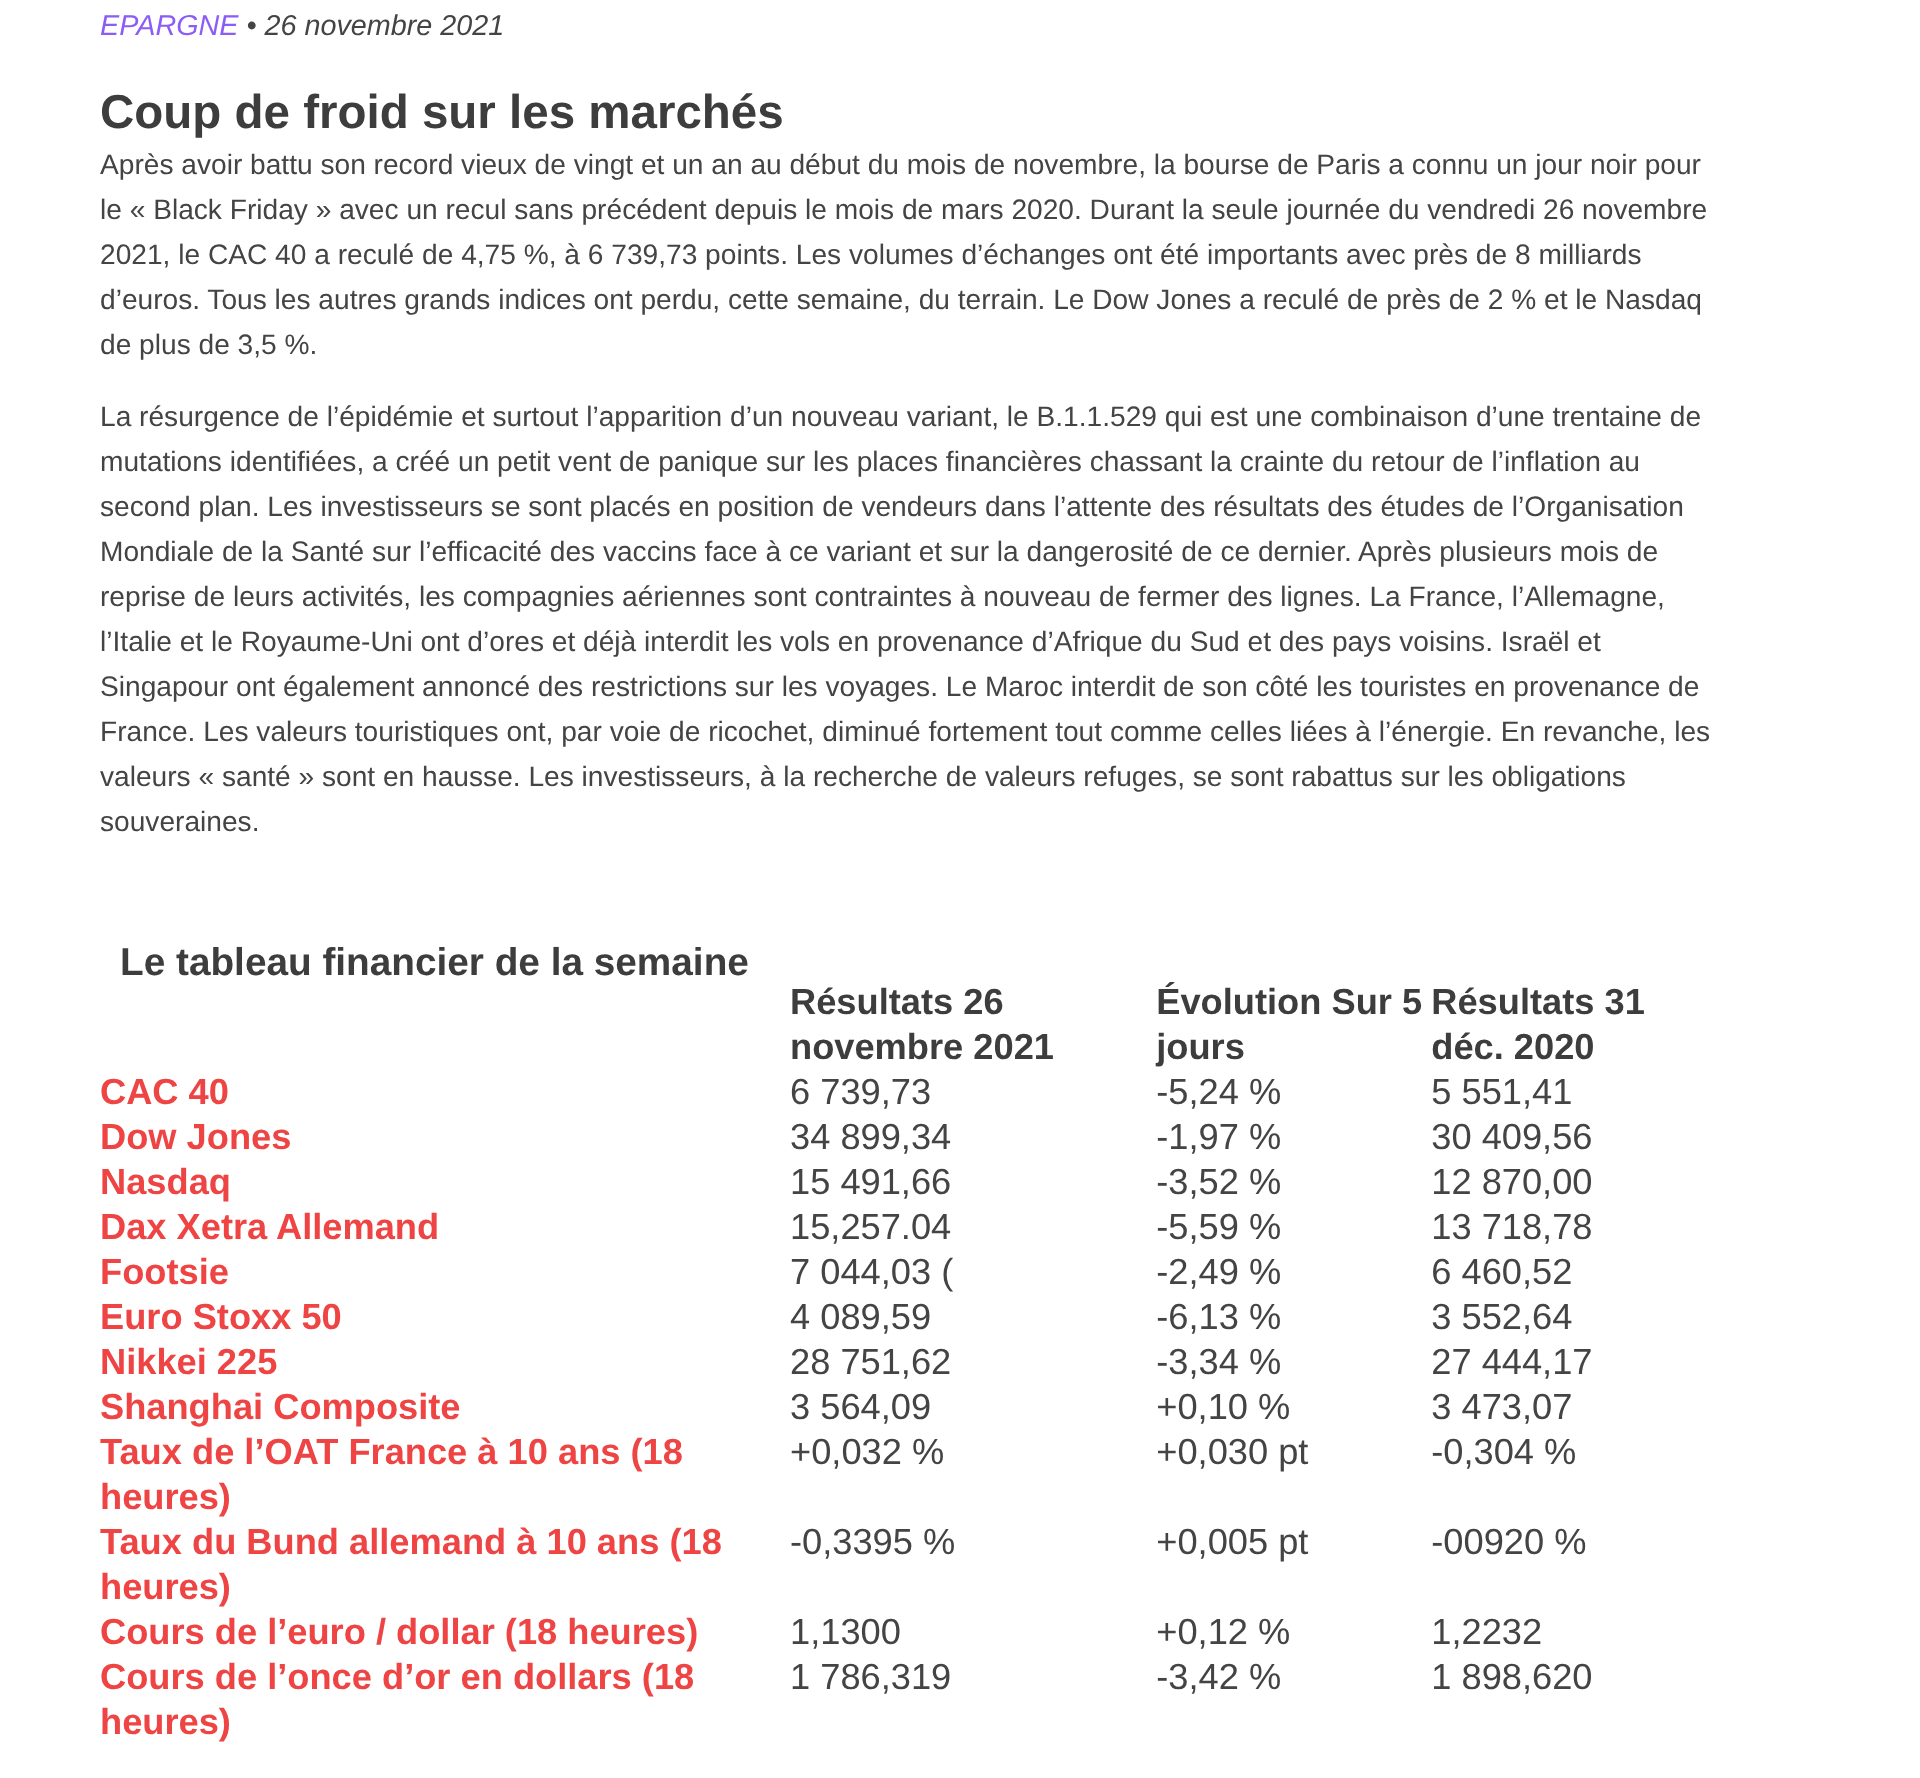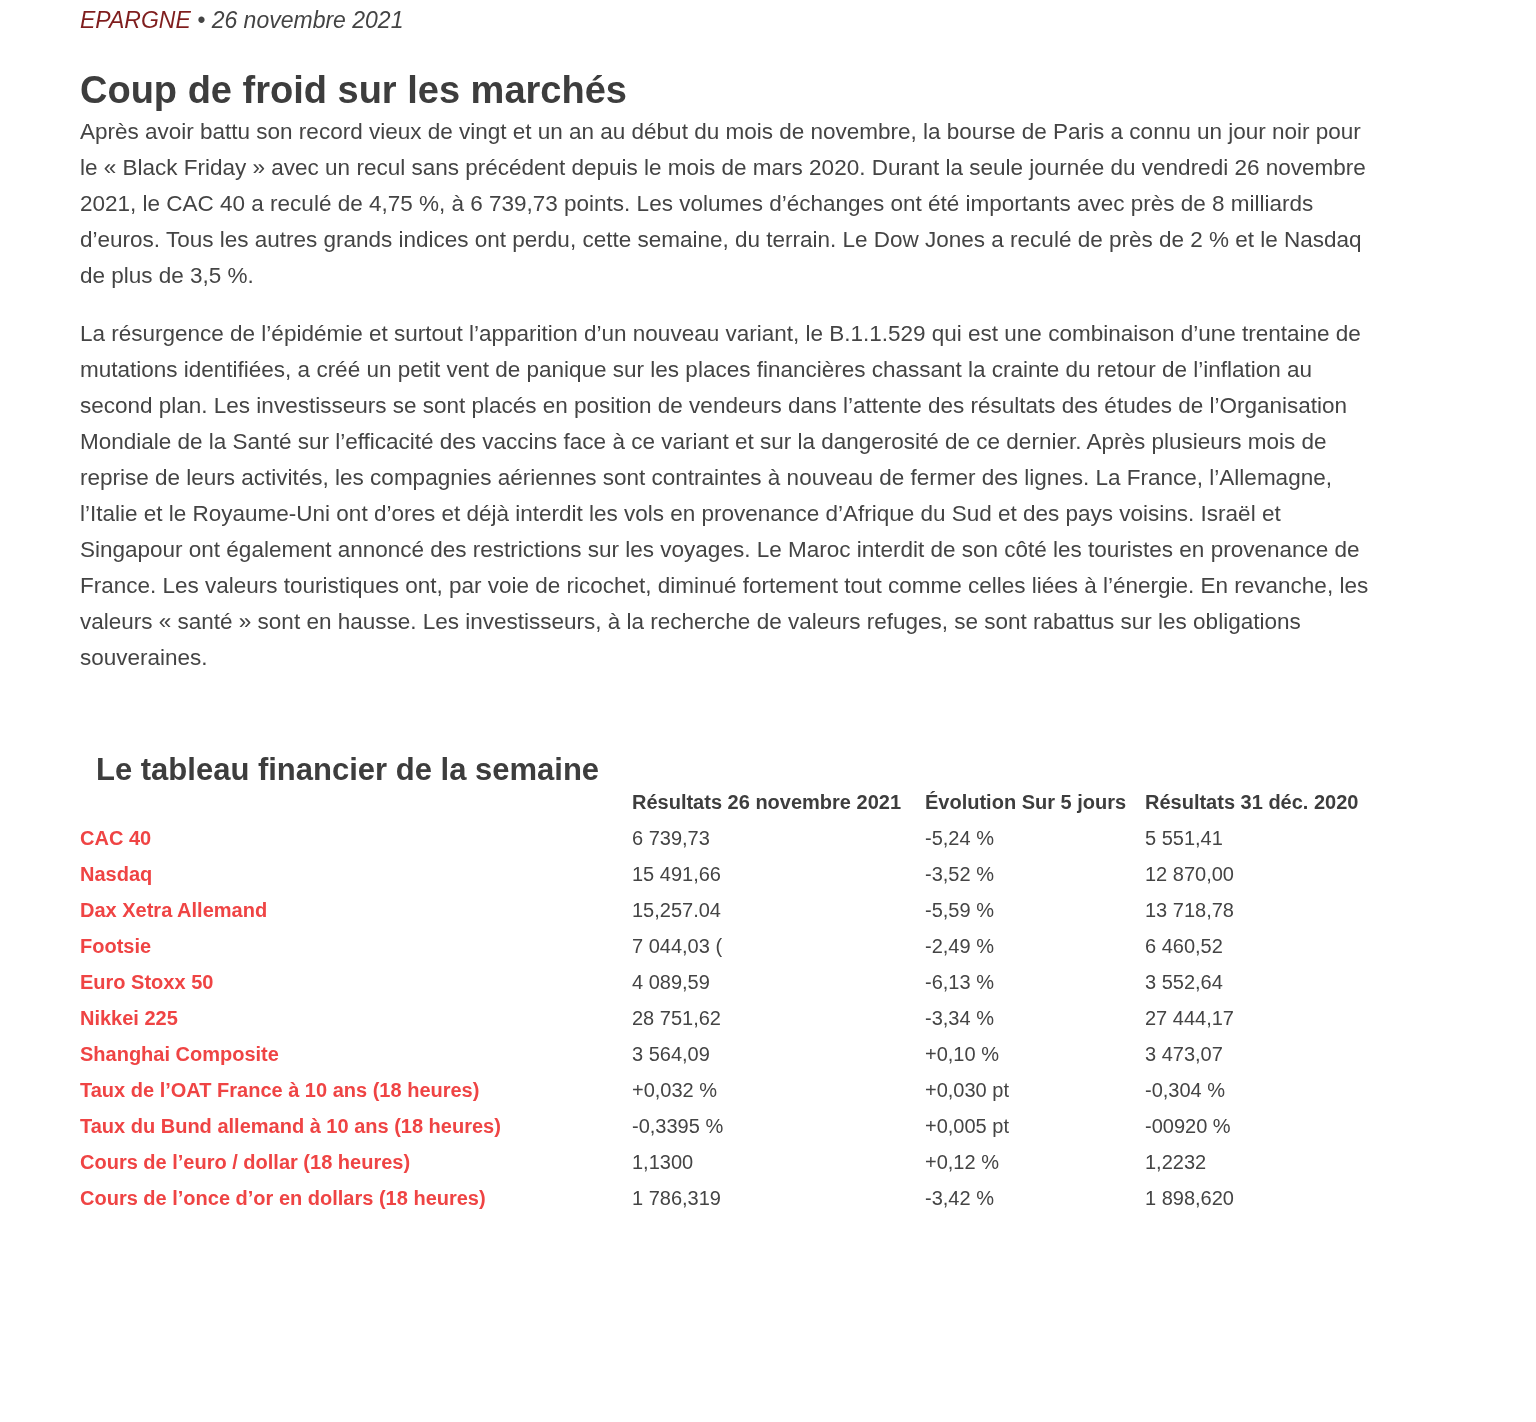--- a/index.html
+++ b/index.html
@@ -23,21 +23,21 @@
       position: absolute;
       top: 4px;
       left: 80px;
       font-size: 23px;
       font-style: italic;
       line-height: 32px;
       color: #444444;
       white-space: nowrap;
     }
     .meta .category {
-      color: #7f1d1d;
+      color: #8b5cf6;
       text-decoration: none;
       text-align: center;
     }
     .meta .sep {
       color: #444444;
     }
     .title {
       position: absolute;
       top: 70px;
       left: 80px;
@@ -68,21 +68,21 @@
       font-weight: bold;
       color: #3d3d3d;
       line-height: 40px;
       white-space: nowrap;
     }
     table.fin {
       position: absolute;
       top: 784px;
       left: 78px;
       border-collapse: collapse;
-      font-size: 20px;
+      font-size: 29px;
       line-height: 36px;
       color: #444444;
     }
     table.fin th, table.fin td {
       padding: 0 2px;
       text-align: left;
       vertical-align: top;
     }
     table.fin th {
       font-weight: bold;
@@ -131,20 +131,26 @@
       </tr>
     </thead>
     <tbody>
       <tr>
         <td class="label">CAC 40</td>
         <td>6 739,73</td>
         <td>-5,24 %</td>
         <td>5 551,41</td>
       </tr>
       <tr>
+        <td class="label">Dow Jones</td>
+        <td>34 899,34</td>
+        <td>-1,97 %</td>
+        <td>30 409,56</td>
+      </tr>
+      <tr>
         <td class="label">Nasdaq</td>
         <td>15 491,66</td>
         <td>-3,52 %</td>
         <td>12 870,00</td>
       </tr>
       <tr>
         <td class="label">Dax Xetra Allemand</td>
         <td>15,257.04</td>
         <td>-5,59 %</td>
         <td>13 718,78</td>

